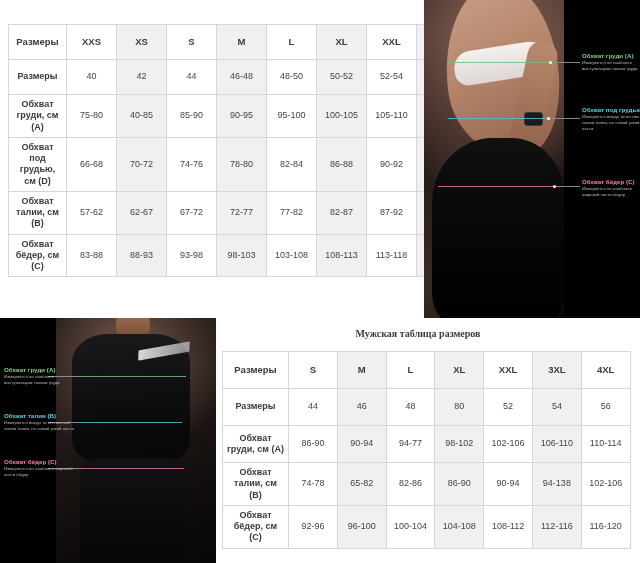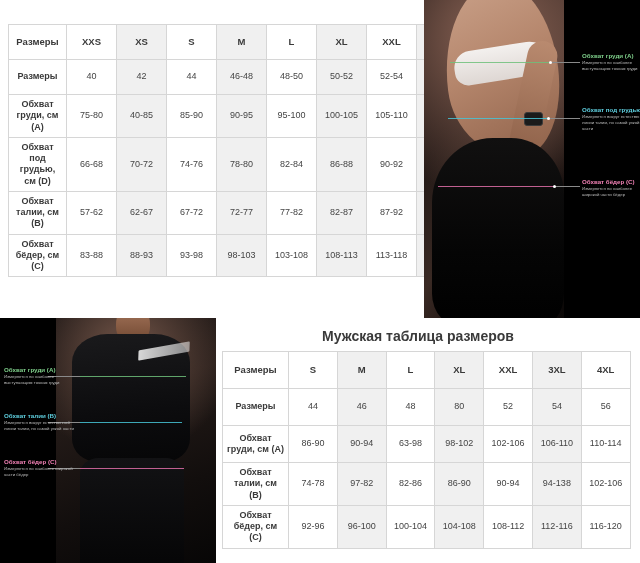--- a/index.html
+++ b/index.html
@@ -219,26 +219,27 @@
   .callout-left .ctitle { font-size: 6.2px; font-weight: bold; }
   .callout-left .cdesc { font-size: 4.3px; color: #b9b9b9; line-height: 1.35; max-width: 72px; margin-top: 1px;}
 
   
   .men-table-wrap {
     position: absolute;
     left: 216px; top: 0;
     width: 424px; height: 245px;
   }
   .men-title {
-    font-size: 14px;
+    font-size: 10px;
     font-weight: bold;
     color: #3a3a3a;
     padding: 10px 0 7px 0;
     text-align: center;
     width: 404px;
+    font-family: Liberation Serif, serif;
   }
   .men-table {
     position: absolute;
     left: 6px;
     top: 33px;
     width: 408px;
   }
   .men-table col.c0 { width: 66px; }
   .men-table col.cx { width: 48.8px; }
   .men-table td, .men-table th { height: 28px; font-size: 9.5px; }
@@ -435,30 +436,30 @@
           <td>48</td>
           <td class="shade">80</td>
           <td>52</td>
           <td class="shade">54</td>
           <td>56</td>
         </tr>
         <tr>
           <td class="rowhead">Обхват груди, см (A)</td>
           <td>86-90</td>
           <td class="shade">90-94</td>
-          <td>63-98</td>
+          <td>94-77</td>
           <td class="shade">98-102</td>
           <td>102-106</td>
           <td class="shade">106-110</td>
           <td>110-114</td>
         </tr>
         <tr>
           <td class="rowhead">Обхват талии, см (B)</td>
           <td>74-78</td>
-          <td class="shade">97-82</td>
+          <td class="shade">65-82</td>
           <td>82-86</td>
           <td class="shade">86-90</td>
           <td>90-94</td>
           <td class="shade">94-138</td>
           <td>102-106</td>
         </tr>
         <tr>
           <td class="rowhead">Обхват бёдер, см (C)</td>
           <td>92-96</td>
           <td class="shade">96-100</td>

